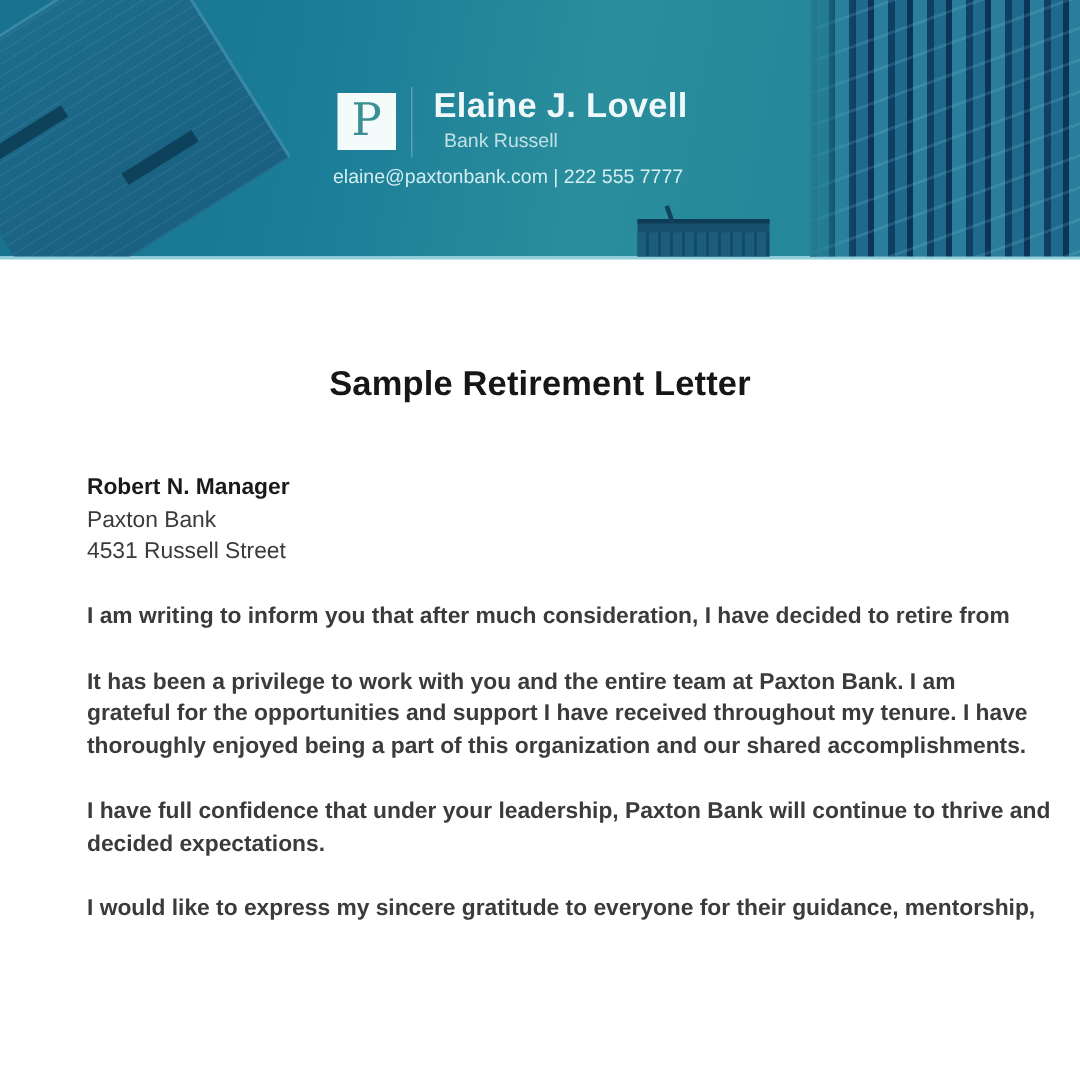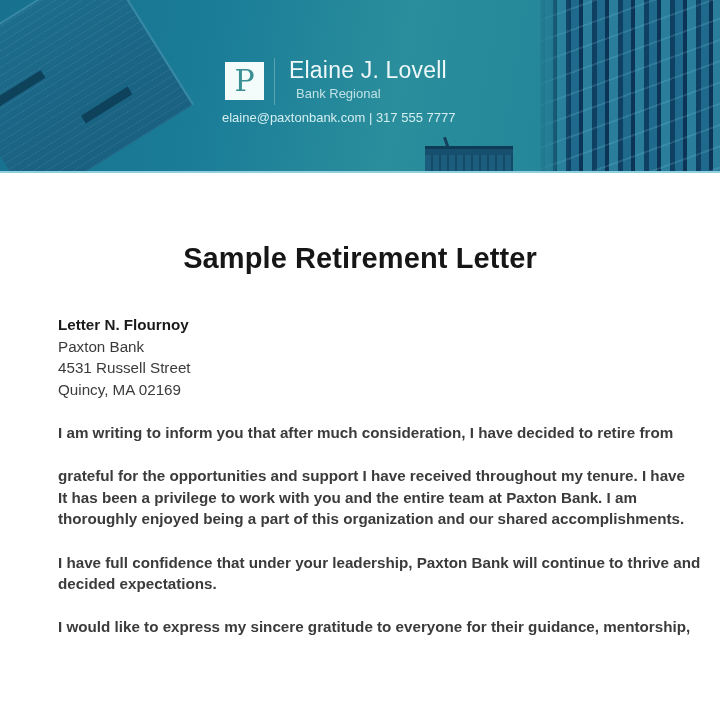--- a/index.html
+++ b/index.html
@@ -63,34 +63,34 @@
     .logo-letter {
       font-family: "DejaVu Serif", "Liberation Serif", serif;
       font-size: 30px; color: #3a8f93; line-height: 1;
     }
     .divider {
       position: absolute; left: 274px; top: 58px; width: 1px; height: 47px;
       background: rgba(255,255,255,0.25);
     }
     .name {
       position: absolute; left: 289px; top: 57px;
-      font-size: 23px; font-weight: normal; color: #eef8f8; letter-spacing: 0.2px;
+      font-size: 23px; font-weight: bold; color: #eef8f8; letter-spacing: 0.2px;
       white-space: nowrap;
     }
     .role {
       position: absolute; left: 296px; top: 86px;
       font-size: 13px; color: #bfe1e4; white-space: nowrap;
     }
     .contact {
       position: absolute; left: 222px; top: 110px;
       font-size: 13px; color: #d3eef0; white-space: nowrap;
     }
     .title {
       position: absolute; left: 0; top: 242px; width: 720px; text-align: center;
-      font-size: 29px; font-weight: bold; color: #161616; letter-spacing: 0.1px;
+      font-size: 23px; font-weight: bold; color: #161616; letter-spacing: 0.1px;
     }
     .body {
       position: absolute; left: 58px; top: 314px; width: 610px;
       font-size: 15.2px; line-height: 21.6px; color: #3b3b3b;
     }
     .body p { margin: 0 0 21.6px 0; }
     .addr { margin: 0 0 21.6px 0; }
     .addr div { white-space: nowrap; }
     .addr .recipient { font-weight: bold; color: #1a1a1a; }
     .line { display: block; white-space: nowrap; font-weight: bold; }
@@ -111,42 +111,41 @@
   <div class="bldg-right">
     <div class="diag"></div>
     <div class="fade"></div>
   </div>
 
   <div class="logo-box">
     <span class="logo-letter">P</span>
   </div>
   <div class="divider"></div>
   <div class="name">Elaine J. Lovell</div>
-  <div class="role">Bank Regional</div>
-  <div class="contact">elaine@paxtonbank.com | 317 555 7777</div>
+  <div class="role">Bank Russell</div>
+  <div class="contact">elaine@paxtonbank.com | 222 555 7777</div>
 </div>
 
 <h1 class="title" style="margin:0;">Sample Retirement Letter</h1>
 
 <div class="body">
   <div class="addr">
-    <div class="recipient">Letter N. Flournoy</div>
+    <div class="recipient">Robert N. Manager</div>
     <div>Paxton Bank</div>
     <div>4531 Russell Street</div>
-    <div>Quincy, MA 02169</div>
   </div>
 
 
   <p>
     <span class="line">I am writing to inform you that after much consideration, I have decided to retire from</span>
   </p>
 
   <p>
+    <span class="line">It has been a privilege to work with you and the entire team at Paxton Bank. I am</span>
     <span class="line">grateful for the opportunities and support I have received throughout my tenure. I have</span>
-    <span class="line">It has been a privilege to work with you and the entire team at Paxton Bank. I am</span>
     <span class="line">thoroughly enjoyed being a part of this organization and our shared accomplishments.</span>
   </p>
 
   <p>
     <span class="line">I have full confidence that under your leadership, Paxton Bank will continue to thrive and</span>
     <span class="line">decided expectations.</span>
   </p>
 
   <p>
     <span class="line">I would like to express my sincere gratitude to everyone for their guidance, mentorship,</span>

